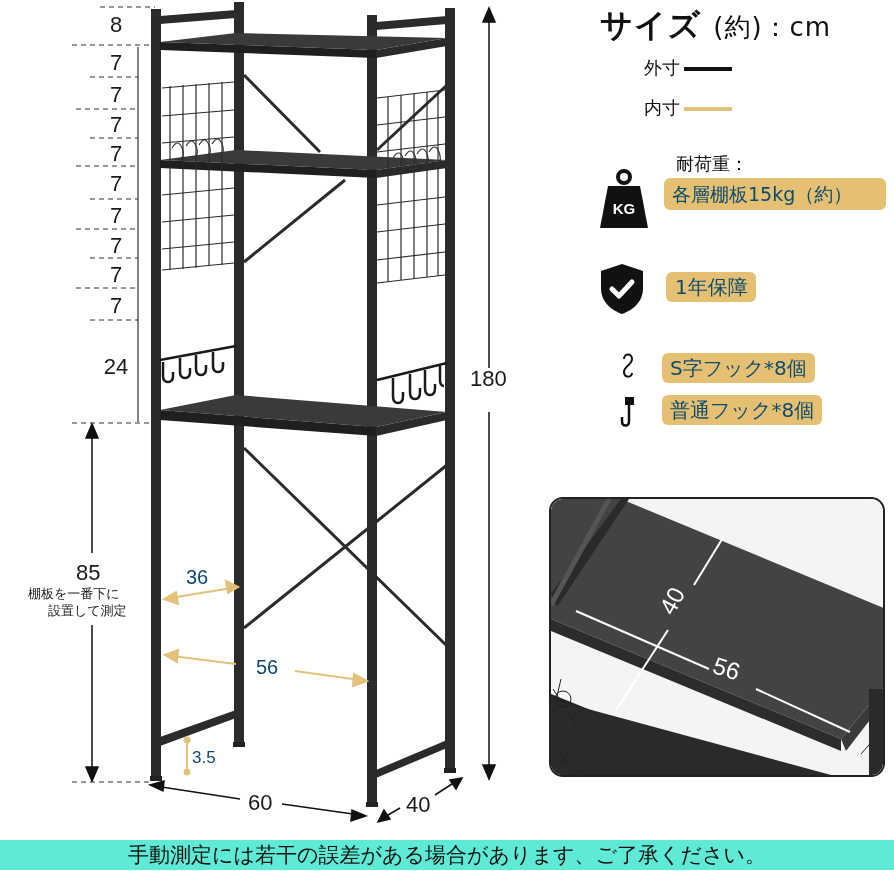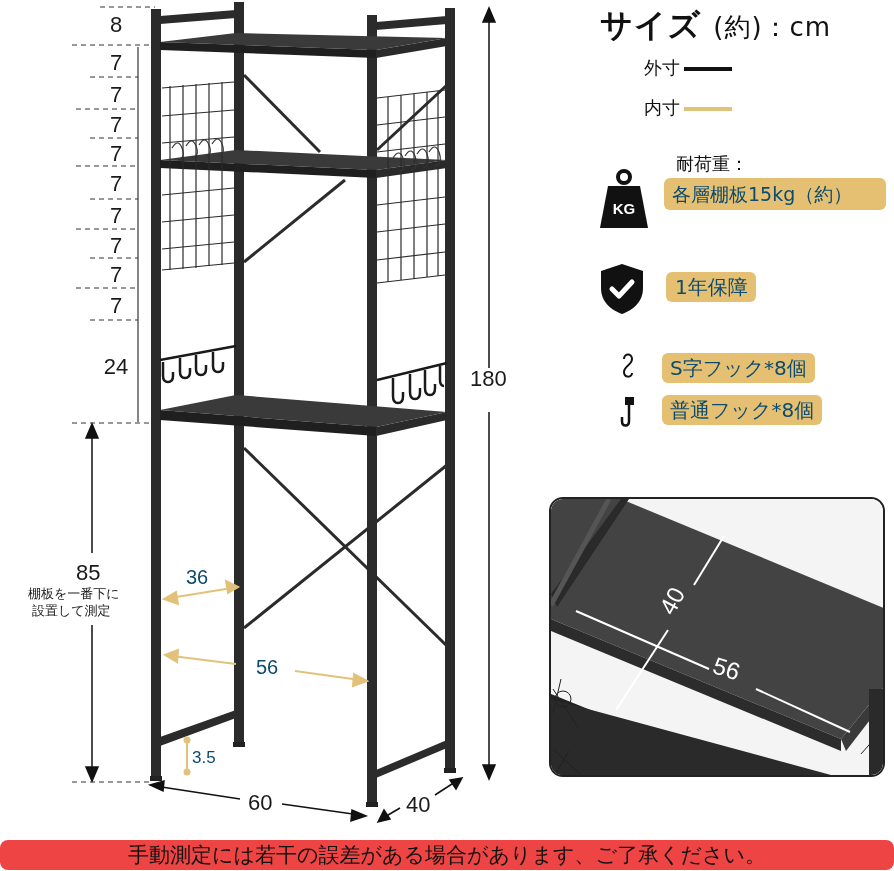--- a/index.html
+++ b/index.html
@@ -9,22 +9,22 @@
   #drawing { position:absolute; left:0; top:0; width:894px; height:871px; }
   .dim-label { position:absolute; font-family:"Liberation Sans","DejaVu Sans",sans-serif; color:#1a1a1a; }
   .seg-label { font-size:22px; width:40px; text-align:center; }
   .gold-text { color:#0c4a6e; }
   .legend-title { left:600px; top:4px; font-size:32px; font-weight:bold; letter-spacing:1px; }
   .legend-title .sub { font-size:26px; font-weight:normal;margin-left:12px; }
   .legend-row { font-size:18px;margin-left:44px; }
   .line-black { display:inline-block; width:48px; height:4px; background:#111; vertical-align:middle; margin-left:4px; }
   .line-gold { display:inline-block; width:48px; height:4px; background:#e2c27a; vertical-align:middle; margin-left:4px; }
   .pill { position:absolute; background:#e5c072; border-radius:6px; color:#0c4a6e; font-size:20px; line-height:26px; padding:2px 8px; }
-  .footer { position:absolute; left:0; top:840px; width:894px; height:30px; background:#ef4444;
-            text-align:center; font-size:21px; line-height:30px; color:#111;border-radius:8px; }
+  .footer { position:absolute; left:0; top:840px; width:894px; height:30px; background:#5eead4;
+            text-align:center; font-size:21px; line-height:30px; color:#111; }
   .inset { position:absolute; left:549px; top:497px; width:332px; height:276px; border:2px solid #222;
            border-radius:14px; overflow:hidden; background:#fff; }
 </style>
 </head>
 <body>
 
 <svg id="drawing" viewBox="0 0 894 871" xmlns="http://www.w3.org/2000/svg">
 
   <g stroke="#333" stroke-width="1" stroke-dasharray="5,4" fill="none">
     <line x1="100" y1="7" x2="155" y2="7"></line>
@@ -187,21 +187,21 @@
 <div class="dim-label seg-label" style="left:96px;top:171px;">7</div>
 <div class="dim-label seg-label" style="left:96px;top:203px;">7</div>
 <div class="dim-label seg-label" style="left:96px;top:233px;">7</div>
 <div class="dim-label seg-label" style="left:96px;top:262px;">7</div>
 <div class="dim-label seg-label" style="left:96px;top:293px;">7</div>
 <div class="dim-label seg-label" style="left:96px;top:354px;">24</div>
 
 <div class="dim-label" style="left:470px;top:355px;font-size:22px;margin-top:11px;">180</div>
 <div class="dim-label" style="left:76px;top:560px;font-size:22px;">85</div>
 <div class="dim-label" style="left:28px;top:585px;font-size:13px;">棚板を一番下に</div>
-<div class="dim-label" style="left:32px;top:602px;font-size:13px;">設置して測定</div>
+<div class="dim-label" style="left:48px;top:602px;font-size:13px;">設置して測定</div>
 
 <div class="dim-label gold-text" style="left:186px;top:566px;font-size:20px;">36</div>
 <div class="dim-label gold-text" style="left:256px;top:656px;font-size:20px;">56</div>
 <div class="dim-label gold-text" style="left:192px;top:748px;font-size:17px;">3.5</div>
 <div class="dim-label" style="left:248px;top:790px;font-size:22px;">60</div>
 <div class="dim-label" style="left:406px;top:792px;font-size:22px;">40</div>
 
 <div class="abs legend-title">
   <span>サイズ</span><span class="sub">(約)：cm</span>
 </div>

